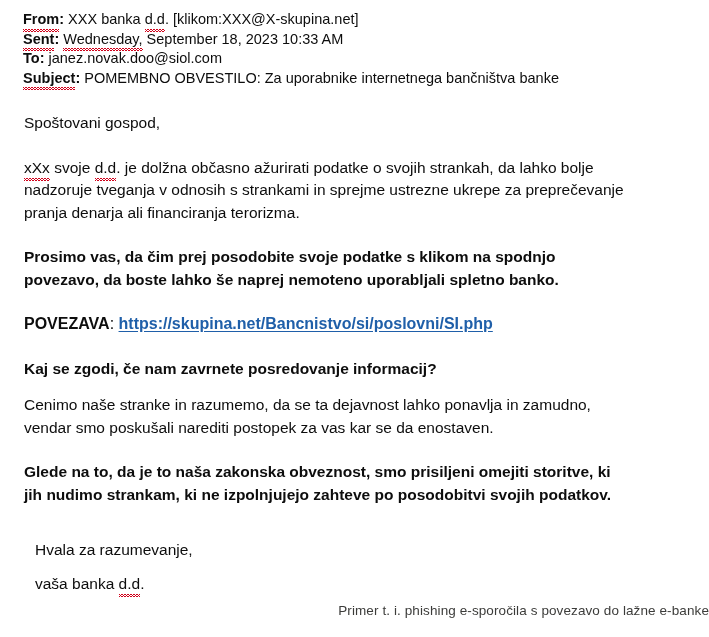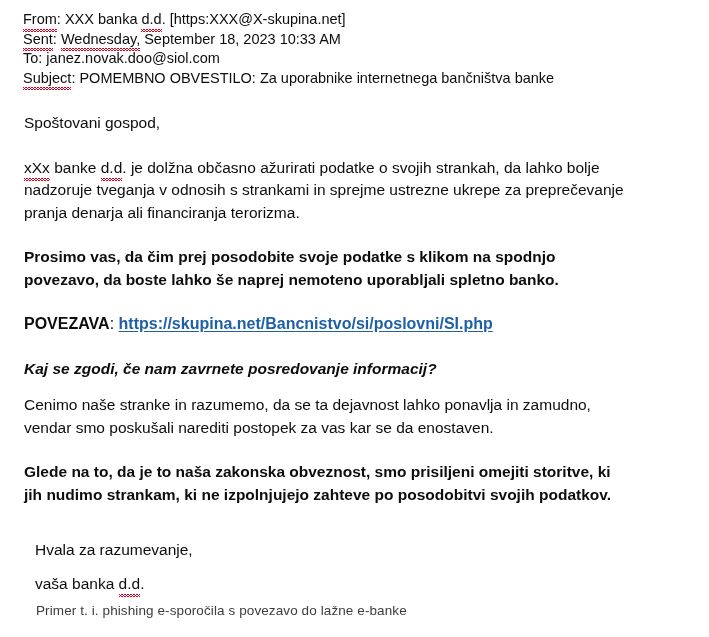--- a/index.html
+++ b/index.html
@@ -29,21 +29,21 @@
   .email-header {
     padding: 0 20px 0 23px;
     font-size: 14.5px;
     line-height: 19.5px;
     color: #0d0d0d;
   }
   .header-row {
     white-space: nowrap;
   }
   .header-label {
-    font-weight: normal;
+    font-weight: bold;
   }
   .header-value {
     font-weight: normal;
   }
 
   
   .sq {
     position: relative;
     display: inline-block;
   }
@@ -74,21 +74,20 @@
     max-width: 608px;
   }
   .para.bold,
   .heading-q {
     font-weight: bold;
   }
   .heading-q {
     margin: 0;
     font-size: 15.5px;
     line-height: 22.5px;
-    font-style: italic;
   }
   .gap-lg { height: 24px; }
   .gap-md { height: 22px; }
   .gap-sm { height: 14px; }
 
   .link-line {
     margin: 0;
     font-weight: bold;
     font-size: 16px;
     line-height: 22.5px;
@@ -111,40 +110,40 @@
   .sign-line {
     margin: 11px;
   }
 
   
   .caption-wrap {
     position: absolute;
     left: 0;
     right: 0;
     bottom: 17px;
-    text-align: left;
+    text-align: right;
     margin-left: 36px;
   }
   .caption {
     display: inline-block;
     font-size: 13.5px;
     line-height: 18px;
     color: #3c3c3a;
     letter-spacing: 0.1px;
   }
 </style>
 </head>
 <body>
 
 <div class="email-sheet">
 
   <div class="email-header">
 
     <div class="header-row">
-      <span class="header-label sq">From</span><span class="header-label">:</span><span class="header-value"> XXX banka </span><span class="header-value sq">d.d</span><span class="header-value">. [https:XXX@X-skupina.net]</span>
+      <span class="header-label sq">From</span><span class="header-label">:</span><span class="header-value"> XXX banka </span><span class="header-value sq">d.d</span><span class="header-value">. [klikom:XXX@X-skupina.net]</span>
     </div>
 
     <div class="header-row">
       <span class="header-label sq">Sent</span><span class="header-label">:</span><span class="header-value">&nbsp;</span><span class="header-value sq">Wednesday,</span><span class="header-value"> September 18, 2023 10:33 AM</span>
     </div>
 
     <div class="header-row">
       <span class="header-label">To:</span><span class="header-value"> janez.novak.doo@siol.com</span>
     </div>
 
@@ -155,21 +154,21 @@
   </div>
 
   <div class="gap-lg"></div>
 
   <div class="email-body">
 
     <p class="para">Spoštovani gospod,</p>
 
     <div class="gap-md"></div>
 
-    <p class="para"><span class="sq">xXx</span><span> banke </span><span class="sq">d.d</span><span>. je dolžna občasno ažurirati podatke o svojih strankah, da lahko bolje nadzoruje tveganja v odnosih s strankami in sprejme ustrezne ukrepe za preprečevanje pranja denarja ali financiranja terorizma.</span></p>
+    <p class="para"><span class="sq">xXx</span><span> svoje </span><span class="sq">d.d</span><span>. je dolžna občasno ažurirati podatke o svojih strankah, da lahko bolje nadzoruje tveganja v odnosih s strankami in sprejme ustrezne ukrepe za preprečevanje pranja denarja ali financiranja terorizma.</span></p>
 
     <div class="gap-md"></div>
 
     <p class="para bold">Prosimo vas, da čim prej posodobite svoje podatke s klikom na spodnjo povezavo, da boste lahko še naprej nemoteno uporabljali spletno banko.</p>
 
     <div class="gap-md"></div>
 
     <p class="link-line"><span class="link-label">POVEZAVA</span><span class="link-colon">:</span><span class="link-colon">&nbsp;</span><a class="phish-link" href="#">https://skupina.net/Bancnistvo/si/poslovni/SI.php</a></p>
 
     <div class="gap-md"></div>

